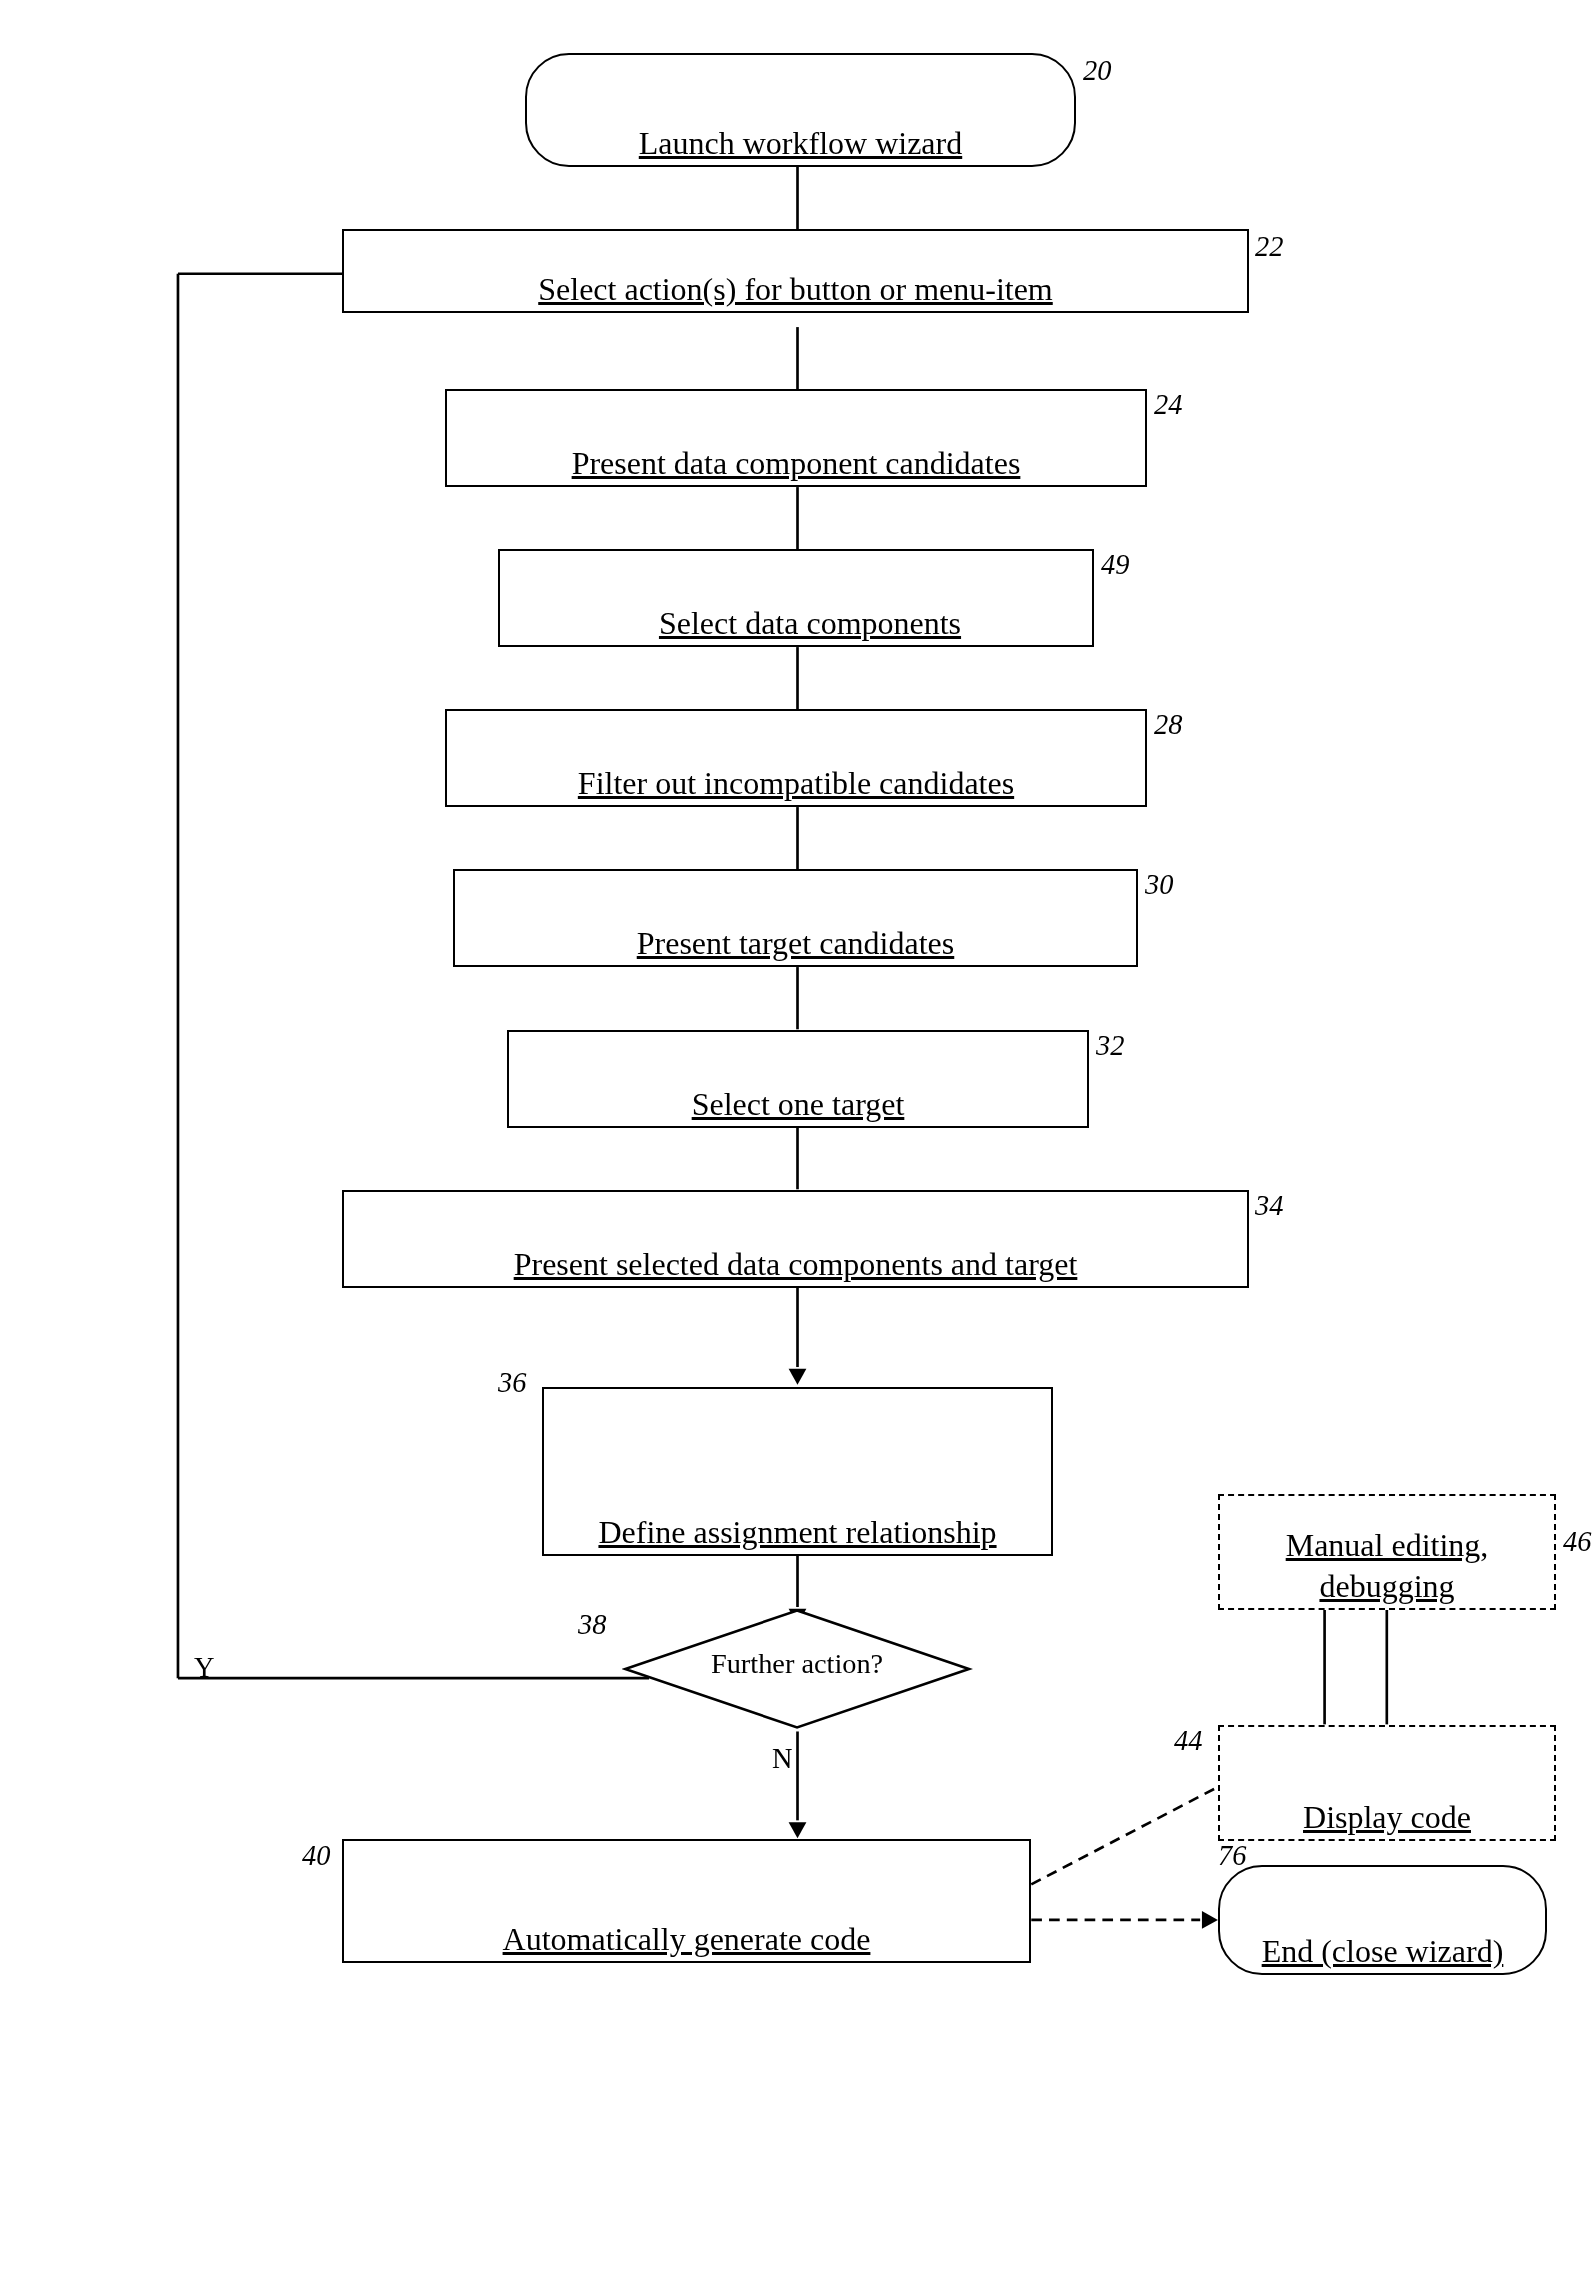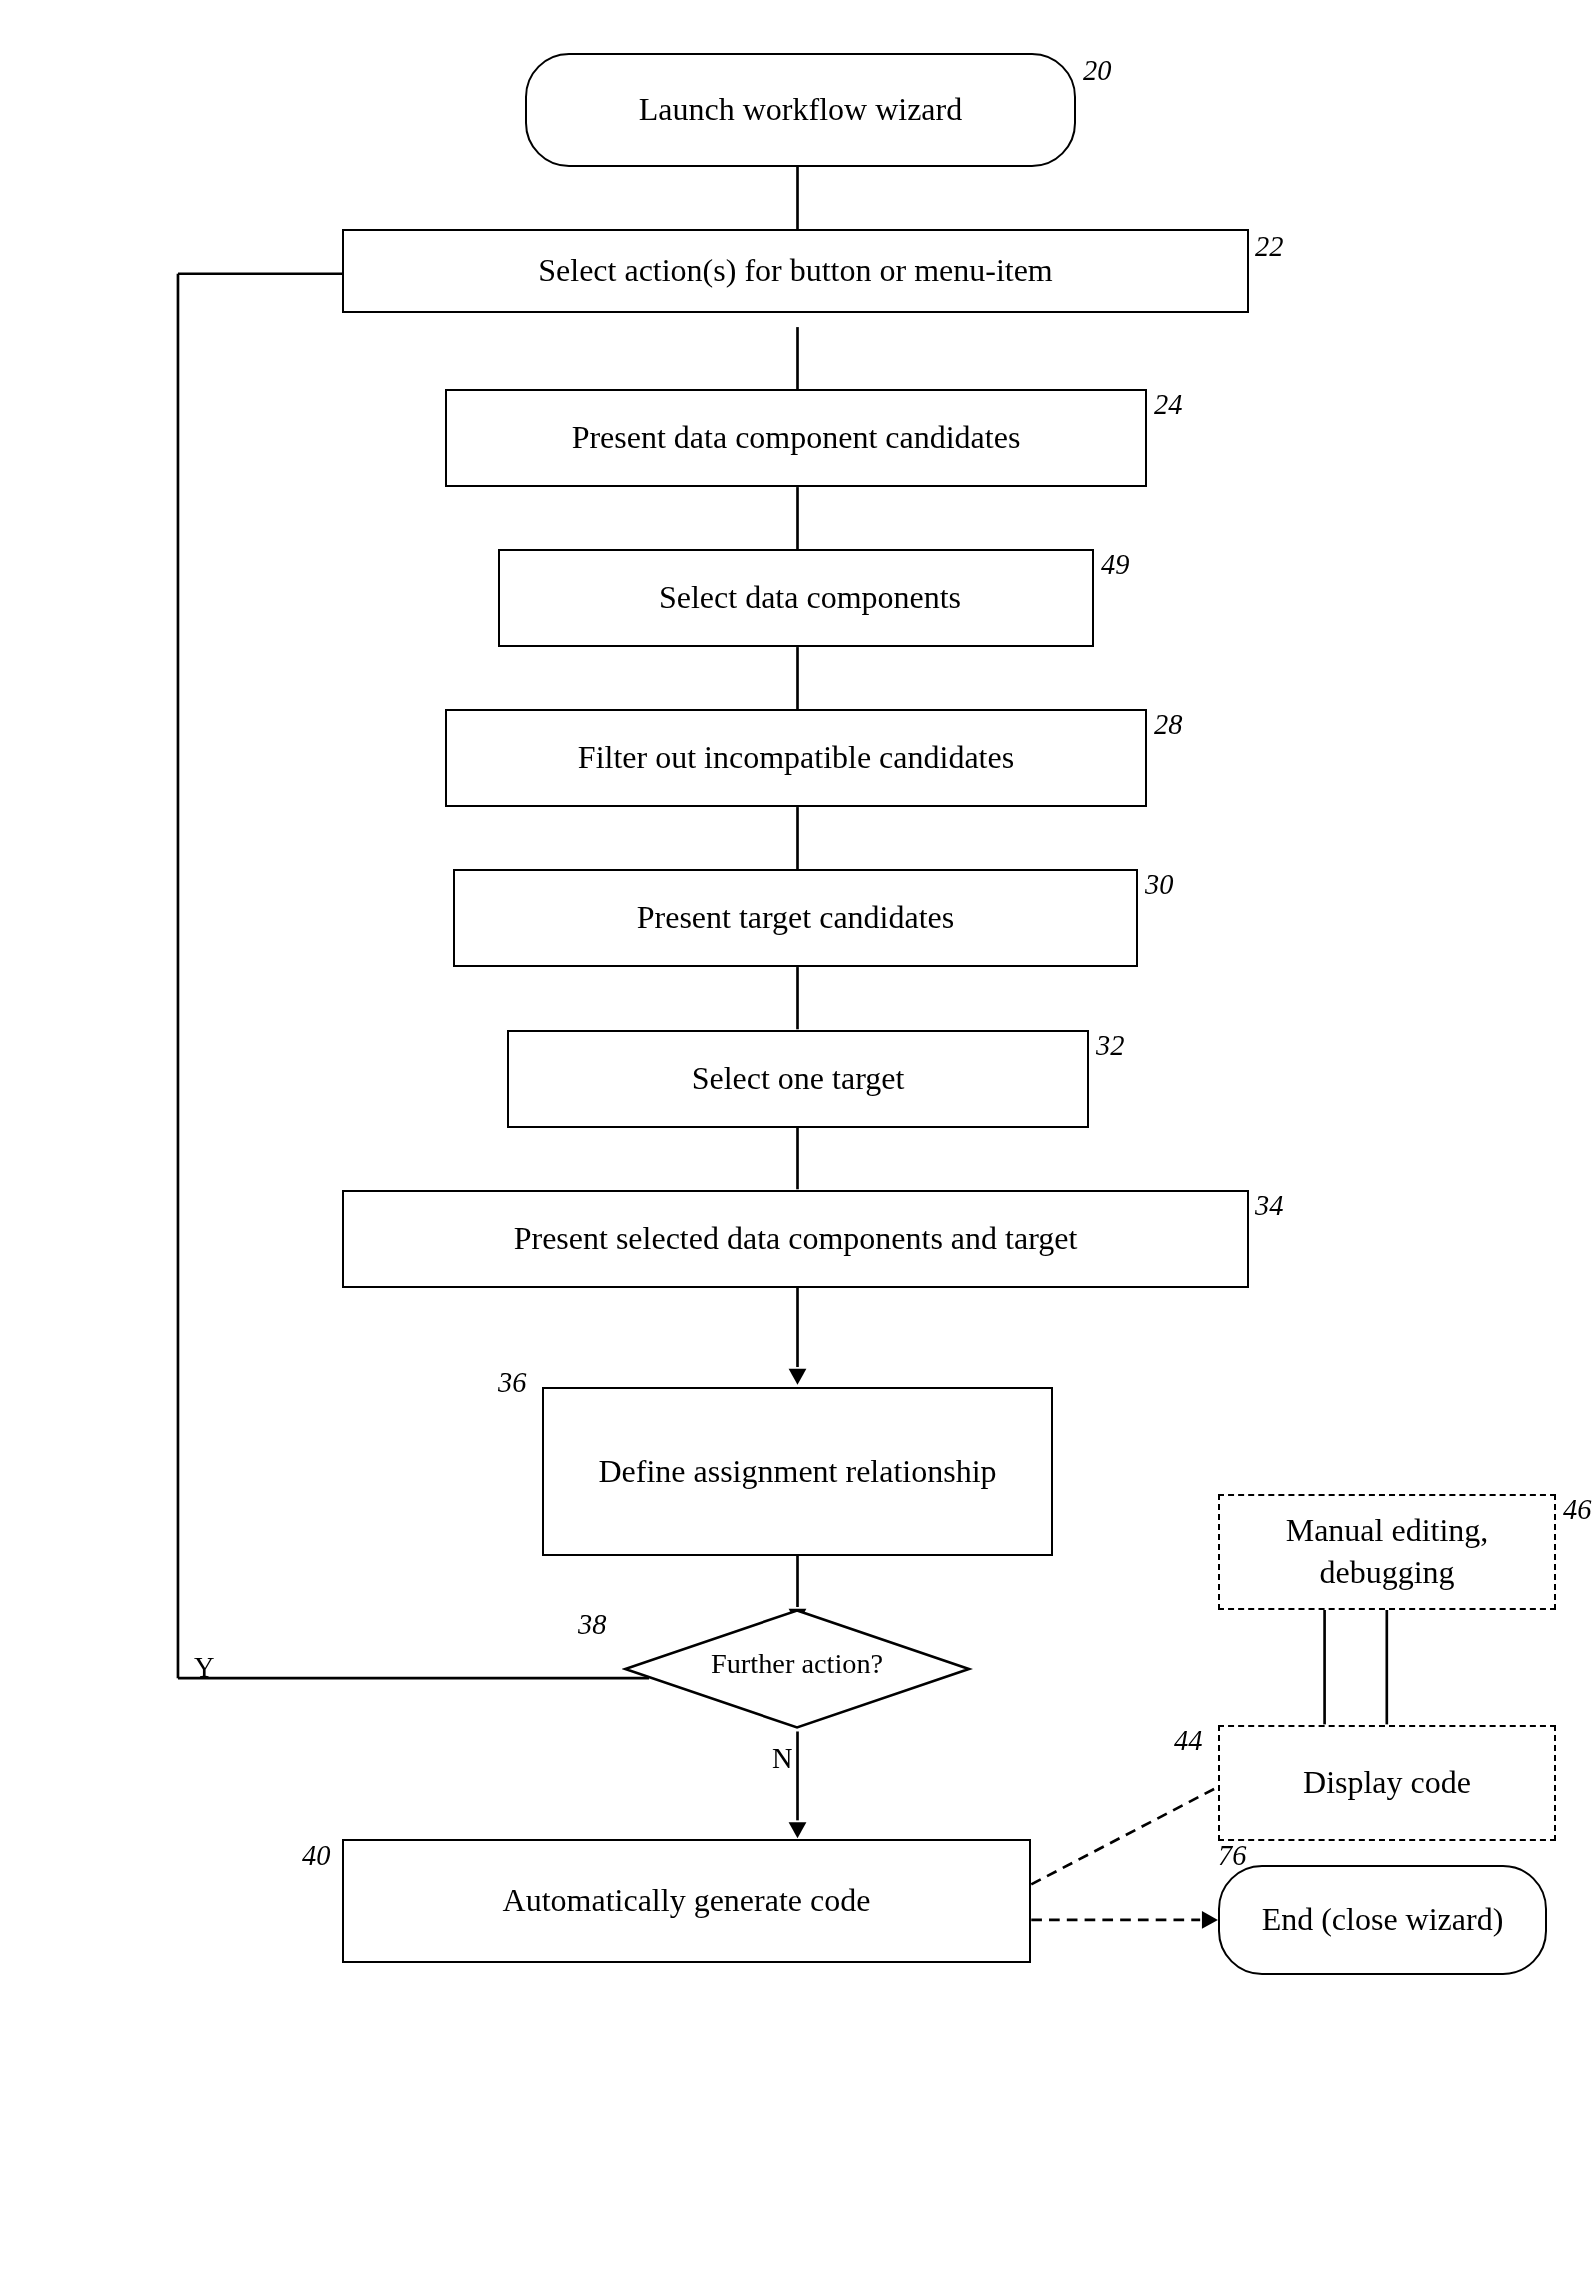--- a/index.html
+++ b/index.html
@@ -12,25 +12,26 @@
       overflow: hidden;
     }
     .diagram-container {
       position: relative;
       width: 1595px;
       height: 2295px;
     }
     .node {
       position: absolute;
       display: flex;
-      align-items: center;
+      align-items: flex-end;
       justify-content: center;
       text-align: center;
       font-size: 32px;
       line-height: 1.3;
+      text-decoration: underline;
     }
     .node-rect {
       border: 2.7px solid #000;
       background: #fff;
     }
     .node-rounded {
       border: 2.7px solid #000;
       border-radius: 44px;
       background: #fff;
     }
@@ -182,16 +183,16 @@
   <span class="label-num" style="left:1218px; top:1840px;">76</span>
 
   <div class="node node-dashed" style="left:1218px; top:1725px; width:338px; height:116px;">
     <span>Display code</span>
   </div>
   <span class="label-num" style="left:1174px; top:1725px;">44</span>
 
   <div class="node node-dashed" style="left:1218px; top:1494px; width:338px; height:116px;">
     <span>Manual editing, debugging</span>
   </div>
-  <span class="label-num" style="left:1563px; top:1494px;">46</span>
+  <span class="label-num" style="left:1563px; top:1526px;">46</span>
 
 </div>
 
 
 </body></html>

